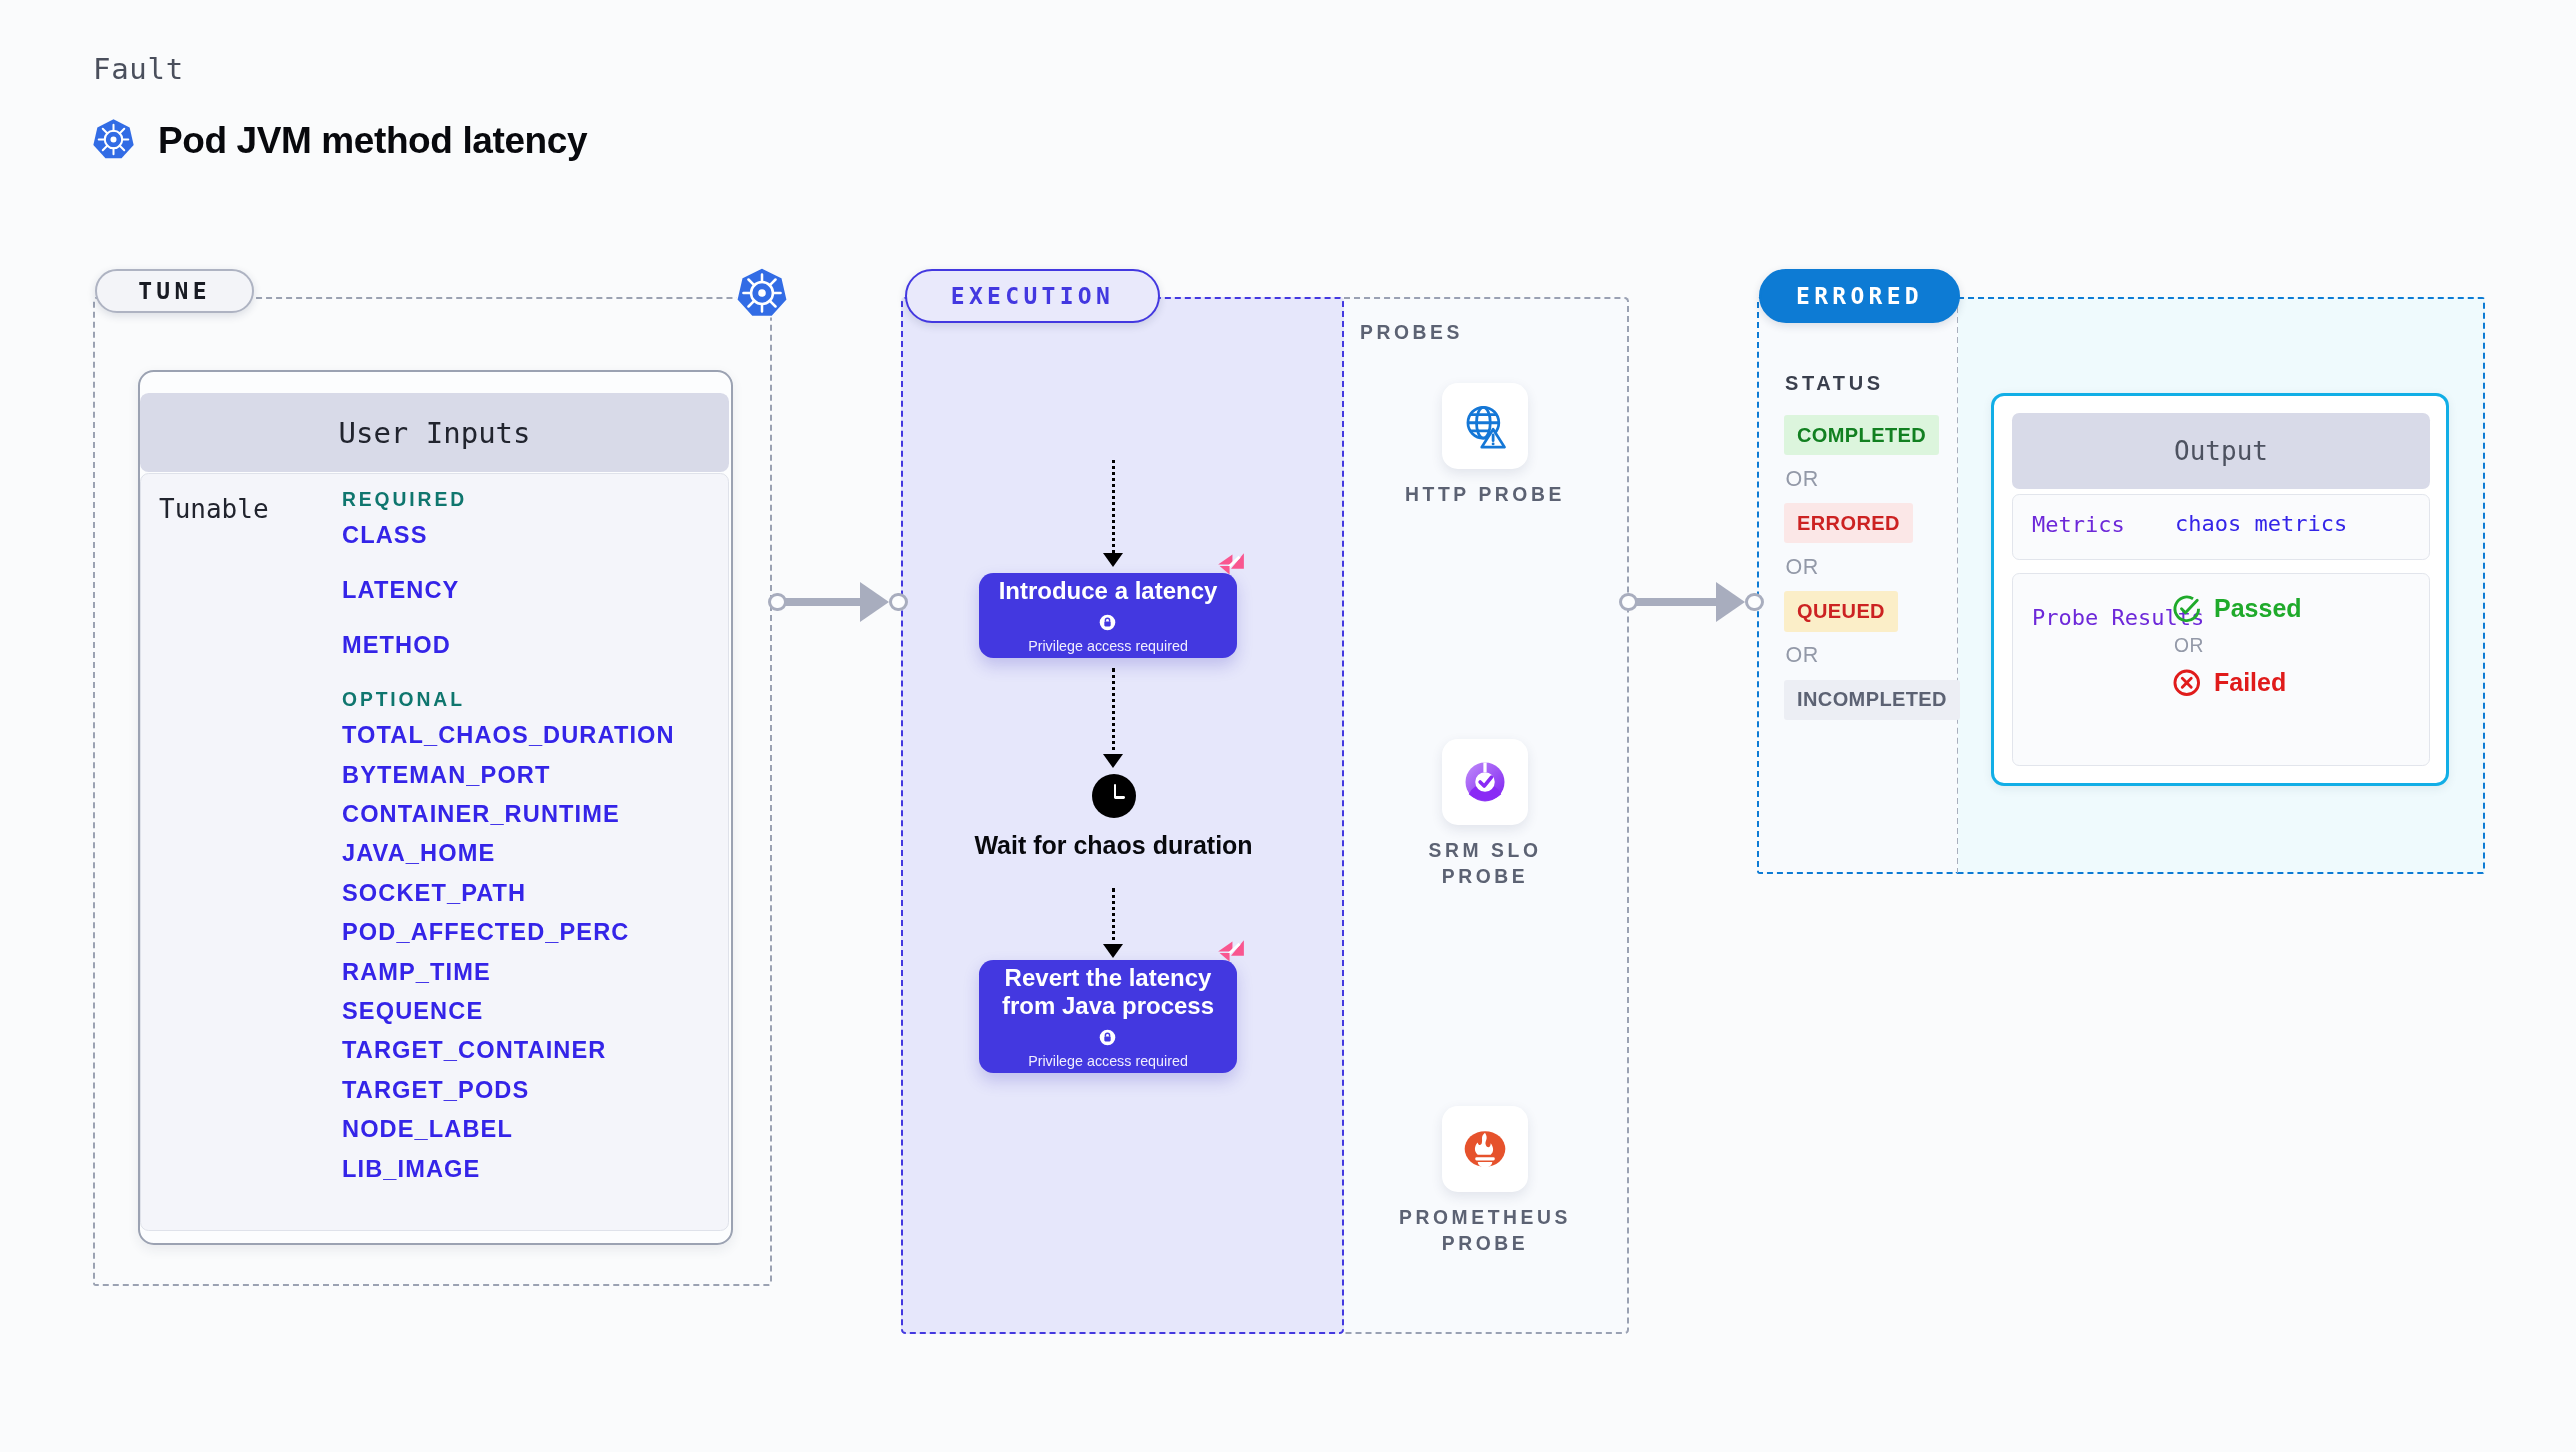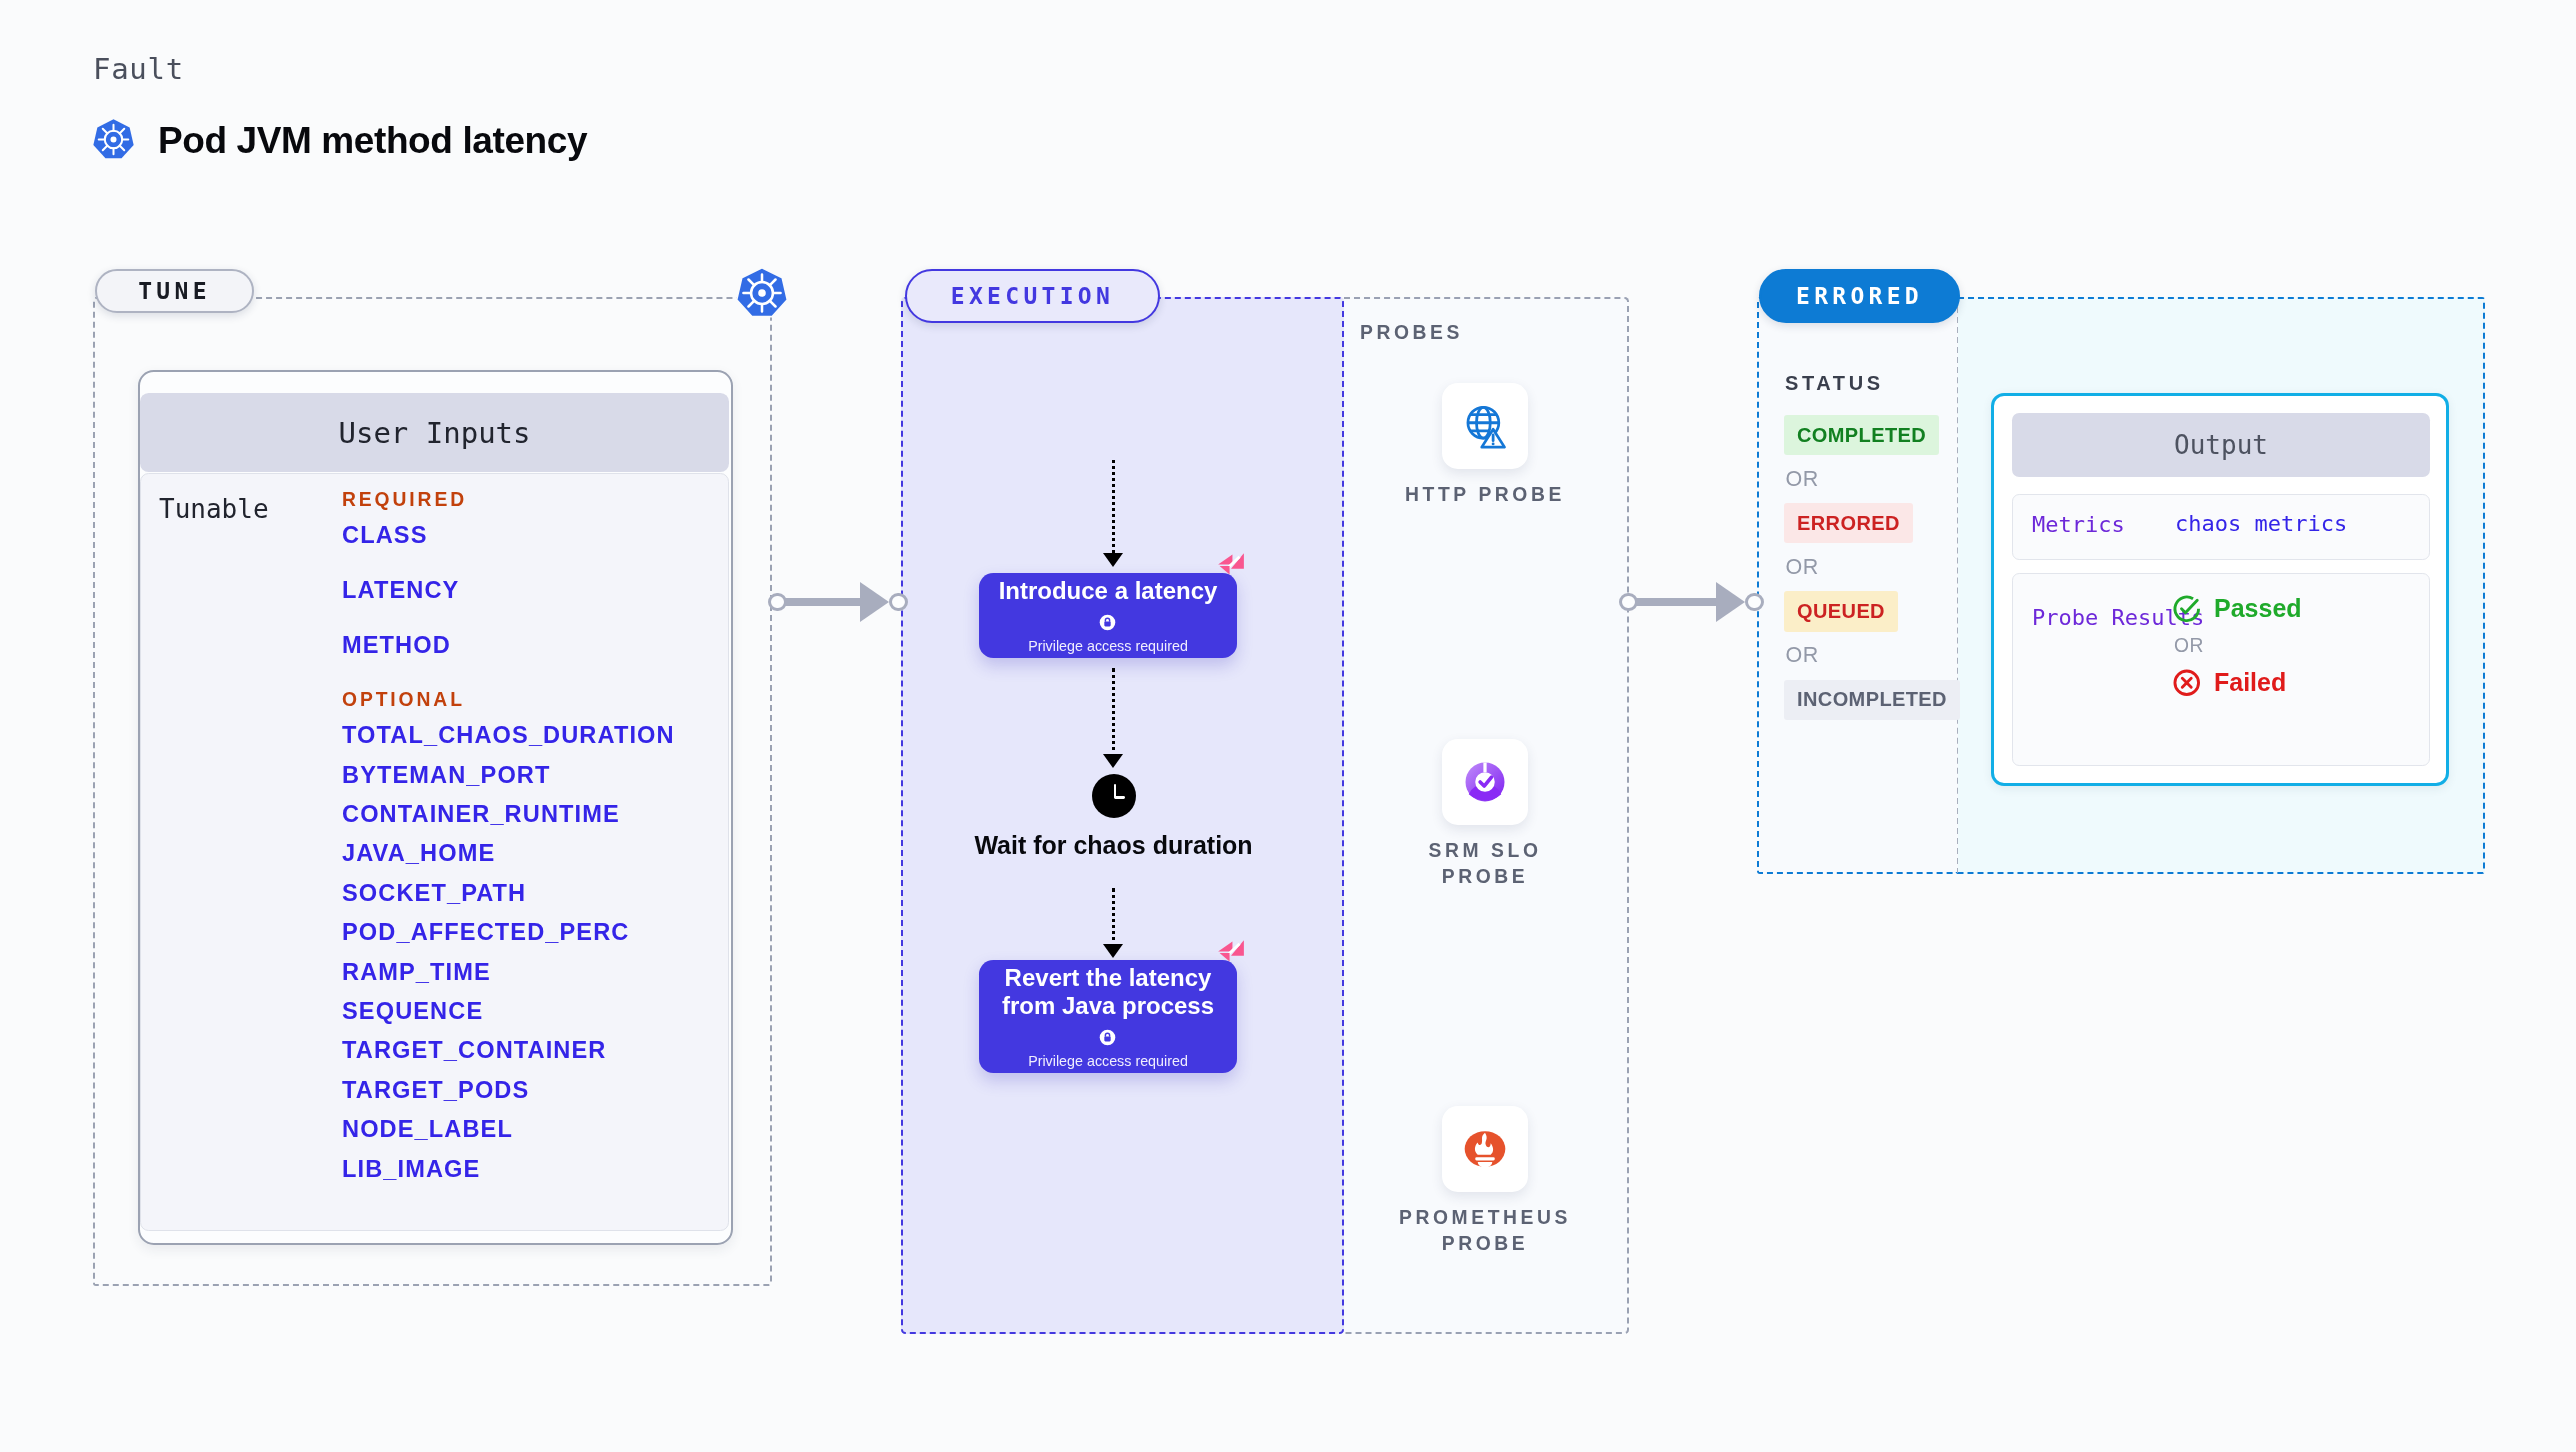--- a/index.html
+++ b/index.html
@@ -62,21 +62,21 @@
     position: absolute; left: 140px; top: 473px; width: 589px; height: 758px;
     background: #f4f5fa; border: 1.4px solid #dfe2ea; border-radius: 8.6px;
   }
   .tunable-label {
     position: absolute; left: 159px; top: 494px;
     font-family: "DejaVu Sans Mono", monospace; font-size: 26px; color: #21242e;
   }
   .param-col { position: absolute; left: 342px; top: 489px; width: 373px; }
   .param-group-title {
     font-family: "Liberation Sans", sans-serif; font-size: 19.3px; font-weight: bold;
-    letter-spacing: 2.9px; color: #c2410c; margin-bottom: 13px;
+    letter-spacing: 2.9px; color: #0f766e; margin-bottom: 13px;
   }
   .param-item {
     font-family: "Liberation Sans", sans-serif; font-size: 23.6px; font-weight: bold;
     letter-spacing: 1.1px; color: #3424e8; line-height: 1;
   }
   .req-list .param-item { margin-bottom: 31.5px; }
   .opt-list .param-item { margin-bottom: 15.8px; }
   .opt-title { margin-top: 4.3px; }
 
   
@@ -138,21 +138,21 @@
     font-size: 20px; font-weight: bold; letter-spacing: 0.4px;
   }
   .st-or { font-size: 21.5px; color: #9399a8; margin: 11.5px 0 11.5px 1.4px; letter-spacing: 0.7px; }
 
   .out-card {
     position: absolute; left: 1991px; top: 393px; width: 458px; height: 393px;
     background: #ffffff; border: 3.6px solid #11aee6; border-radius: 13px;
     box-shadow: 0 2.9px 10px rgba(30,60,90,.08);
   }
   .out-header {
-    position: absolute; left: 2012px; top: 413px; width: 418px; height: 64px;
+    position: absolute; left: 2012px; top: 413px; width: 418px; height: 76px;
     background: #d8dae8; border-radius: 7.2px;
     display: flex; align-items: center; justify-content: center;
     font-family: "DejaVu Sans Mono", monospace; font-size: 26px; color: #4d5260;
   }
   .out-row {
     position: absolute; left: 2012px; width: 418px;
     background: #fafbfd; border: 1.4px solid #e2e5ec; border-radius: 7.2px;
   }
   .out-row-metrics { top: 494px; height: 66px; }
   .out-row-probe   { top: 573px; height: 193px; }

